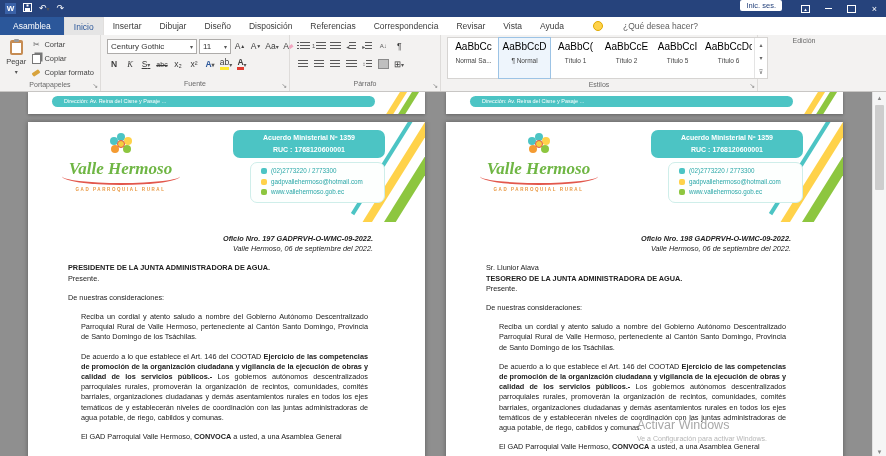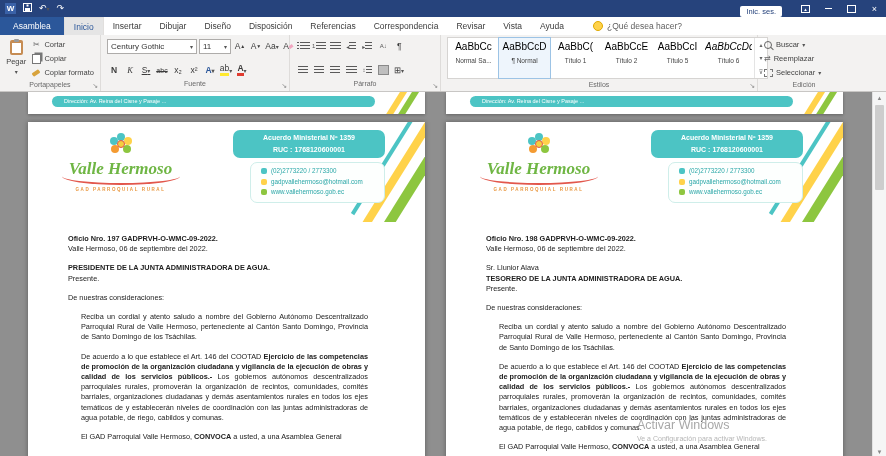--- a/index.html
+++ b/index.html
@@ -6,32 +6,32 @@
   body{width:886px;height:456px;overflow:hidden;background:#8f8f8f;
        font-family:"Liberation Sans",sans-serif;}
   .app{position:relative;width:886px;height:456px;}
 
   
   .titlebar{height:17px;background:#26437c;display:flex;align-items:center;color:#fff;font-size:8.5px;position:relative;}
   .qat{display:flex;align-items:center;gap:7px;padding-left:5px;z-index:2;}
   .wicon{width:11px;height:11px;background:#3a62a8;color:#fff;font-size:8px;font-weight:bold;display:flex;align-items:center;justify-content:center;}
   .qic{font-size:9px;line-height:1;color:#fff;}
   .tb-title{position:absolute;left:0;right:0;text-align:center;pointer-events:none;}
-  .tb-right{margin-left:auto;display:flex;align-items:flex-end;height:100%;z-index:2;border-radius:7px;}
+  .tb-right{margin-left:auto;display:flex;align-items:flex-start;height:100%;z-index:2;border-radius:7px;}
   .signin{background:#fff;color:#26437c;font-size:7.5px;padding:1px 6px;border-radius:2px;margin-right:12px;}
   .winbtn{width:23px;height:100%;display:flex;align-items:center;justify-content:center;font-size:9px;color:#fff;}
   .sq{width:7px;height:6px;border:1px solid #fff;display:inline-block;}
   .minbar{width:7px;height:1px;background:#fff;display:inline-block;}
 
   
   .tabsrow{height:18px;background:#fff;display:flex;align-items:stretch;font-size:8.5px;}
   .tab-file{background:#2b579a;color:#fff;padding:0 13px;display:flex;align-items:center;}
   .tab{padding:0 9px;display:flex;align-items:center;color:#3b3b3b;}
   .tab.active{color:#2b579a;background:#e5e5e5;border:1px solid #e1dfdd;border-bottom:0;}
-  .tellme{display:flex;align-items:center;gap:4px;color:#5f5f5f;margin-left:20px;}
+  .tellme{display:flex;align-items:center;gap:20px;color:#5f5f5f;margin-left:20px;}
   .bulb{width:8px;height:8px;border-radius:50%;background:#ffd24a;border:1px solid #dfa900;}
 
   
   .ribbon{height:56px;background:#f3f2f1;border-bottom:1px solid #c8c6c4;display:flex;}
   .group{position:relative;border-right:1px solid #dedcda;display:flex;flex-direction:column;}
   .gbody{flex:1;display:flex;padding:3px 6px 0;gap:5px;}
   .glabel{height:13px;font-size:7px;color:#696969;text-align:center;line-height:12px;}
   .launcher{position:absolute;right:2px;bottom:1px;font-size:7px;color:#8a8a8a;}
 
   .bigbtn{width:34px;display:flex;flex-direction:column;align-items:center;justify-content:flex-start;gap:2px;padding-top:2px;}
@@ -40,21 +40,21 @@
   .clip:after{content:"";position:absolute;left:4px;top:-1px;width:5px;height:3px;background:#9b9b9b;border-radius:1px;}
   .biglabel{font-size:7.5px;color:#444;}
   .caret{font-size:6px;color:#555;}
 
   .colstack{display:flex;flex-direction:column;justify-content:flex-start;gap:1px;}
   .smallrow{display:flex;align-items:center;gap:3px;height:13px;font-size:7.5px;color:#444;white-space:nowrap;}
   .sic{display:inline-flex;width:10px;justify-content:center;font-size:8px;color:#666;}
   .copyic{width:7px;height:8px;border:1px solid #777;background:#fff;box-shadow:2px -2px 0 -0.5px #777;}
   .brushic{width:8px;height:4px;background:#d8a33c;border-radius:1px;transform:rotate(-35deg);}
 
-  .fcol{display:flex;flex-direction:column;gap:8px;text-align:center;}
+  .fcol{display:flex;flex-direction:column;gap:2px;text-align:center;}
   .frow{display:flex;align-items:center;gap:2px;height:16px;}
   .combo{background:#fff;border:1px solid #aeacaa;height:13px;display:flex;align-items:center;font-size:8px;color:#333;padding:0 3px;gap:3px;}
   .combo .caret{margin-left:auto;}
   .btn{min-width:14px;height:14px;display:flex;align-items:center;justify-content:center;font-size:8.5px;color:#3b3b3b;border-radius:2px;}
   .b-bold{font-weight:bold;}
   .b-italic{font-style:italic;font-family:"Liberation Serif",serif;}
   .b-under{text-decoration:underline;}
   .b-strike{text-decoration:line-through;font-size:7px;}
   .hlbar{border-bottom:3px solid #ffe92e;line-height:9px;}
   .fcbar{border-bottom:3px solid #e03c31;line-height:9px;font-weight:bold;}
@@ -65,21 +65,21 @@
   .dots{width:2px;height:8px;background:repeating-linear-gradient(to bottom,#5a5a5a 0 1px,transparent 1px 3px);}
   .shade{width:9px;height:8px;background:#bfbfbf;border:1px solid #8a8a8a;}
   .tinytxt{font-size:6px;color:#555;}
 
   .stylebox{background:#fff;border:1px solid #d6d4d2;display:flex;align-items:stretch;height:40px;margin-top:2px;}
   .scard{width:47px;padding:2px 2px 0;text-align:center;overflow:hidden;}
   .scard .prev{font-size:10px;line-height:14px;white-space:nowrap;overflow:hidden;color:#000;}
   .scard .sname{font-size:6.5px;color:#444;margin-top:3px;white-space:nowrap;}
   .scard.sel{outline:1px solid #9cc3e5;background:#eef5fc;}
   .p-blue{color:#2e74b5;}
-  .p-t6{color:#365f91;font-style:italic;}
+  .p-t6{color:#365f91;}
   .sscroll{width:12px;border-left:1px solid #e4e4e4;display:flex;flex-direction:column;}
   .sscroll span{flex:1;display:flex;align-items:center;justify-content:center;font-size:6px;color:#666;}
 
   .erow{display:flex;align-items:center;gap:3px;height:13px;font-size:7.5px;color:#444;white-space:nowrap;}
   .mag{width:6px;height:6px;border:1px solid #666;border-radius:50%;position:relative;margin-right:1px;}
   .mag:after{content:"";position:absolute;width:4px;height:1px;background:#666;right:-3px;bottom:-1px;transform:rotate(45deg);}
   .swapic{font-size:8px;color:#666;}
   .selic{width:7px;height:6px;border:1px dashed #777;}
 
   
@@ -101,21 +101,21 @@
   .brand-arc{width:118px;height:7px;border-bottom:2.5px solid #e2574c;border-radius:0 0 60px 60px / 0 0 9px 9px;margin:-2px auto 2px;}
   .brandsub{font-size:4.5px;color:#e9973f;letter-spacing:1.6px;font-weight:bold;}
   .box1{position:absolute;left:205px;right:40px;top:8px;height:26px;background:#4cc4c4;border-radius:7px;color:#fff;font-size:7px;font-weight:600;text-align:center;line-height:12px;padding-top:2px;z-index:2;}
   .box2{position:absolute;left:222px;right:40px;top:40px;height:36px;background:#fdfffe;border:1px solid #cfeeea;border-radius:7px;padding:3px 0 0 10px;color:#2aa7a7;font-size:6.3px;line-height:10.5px;z-index:2;}
   .cic{width:6px;height:6px;border-radius:2px;display:inline-block;margin-right:4px;vertical-align:middle;}
   .ic-ph{background:#4cc4c4;}
   .ic-ml{background:#ffd24a;}
   .ic-wb{background:#8dc63f;}
 
   .pbody{padding:12px 44px 0 40px;font-size:7.3px;color:#222;line-height:1.4;}
-  .rgt{text-align:left;padding-right:8px;}
+  .rgt{text-align:right;padding-right:8px;font-style:italic;}
   .bold{font-weight:bold;}
   .vgap{height:9px;}
   .just{text-align:justify;margin:0 13px 9px;}
 
   .wm{position:absolute;left:637px;top:326px;z-index:5;color:rgba(120,120,120,.65);}
   .wm1{font-size:12.5px;}
   .wm2{font-size:7px;margin-top:3px;color:rgba(130,130,130,.6);}
 
   .sbar{position:absolute;right:0;top:0;bottom:0;width:13px;background:#f5f5f5;border-left:1px solid #e2e2e2;z-index:6;}
   .sarr{height:11px;display:flex;align-items:center;justify-content:center;font-size:6px;color:#888;}
@@ -338,38 +338,20 @@
             <span>▾</span>
             <span>⊽</span>
           </div>
         </div>
       </div>
       <div class="glabel">Estilos</div>
       <span class="launcher">↘</span>
     </div>
 
     <div class="group" style="width:92px;border-right:none;">
-      <div class="gbody">
-        <div class="colstack">
-          <div class="erow">
-              <span class="mag"></span>
-              <span>Buscar</span>
-              <span class="caret">▾</span>
-            </div>
-          <div class="erow">
-              <span class="swapic">⇄</span>
-              <span>Reemplazar</span>
-            </div>
-          <div class="erow">
-              <span class="selic"></span>
-              <span>Seleccionar</span>
-              <span class="caret">▾</span>
-            </div>
-        </div>
-      </div>
       <div class="glabel">Edición</div>
     </div>
 
     <div style="flex:1;"></div>
   </div>
 
   <div class="canvas">
 
     <div class="pagestrip" style="left:28px;">
       <div class="footbar">Dirección: Av. Reina del Cisne y Pasaje ...</div>

